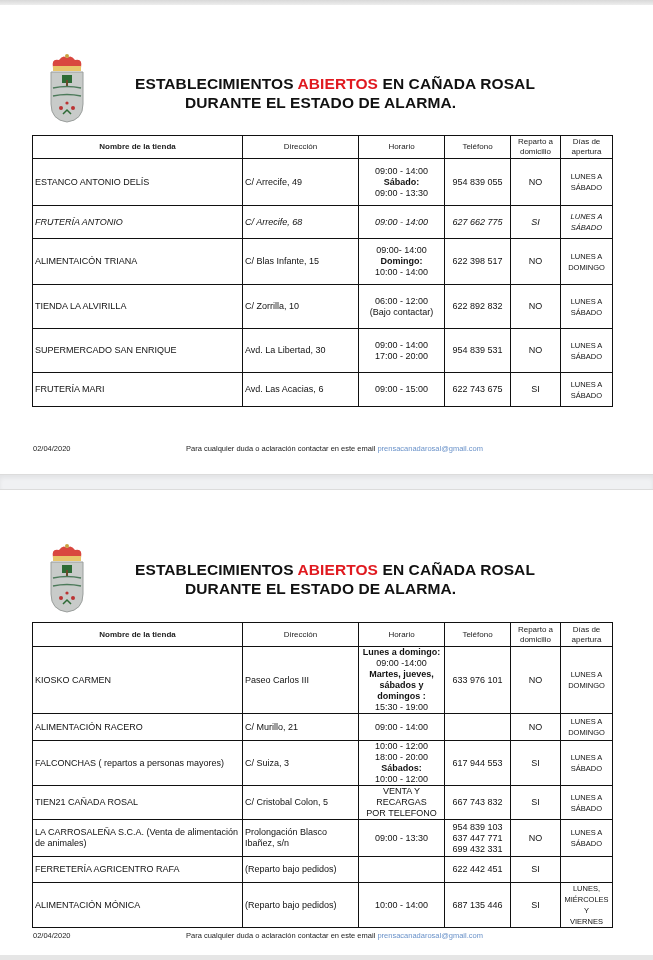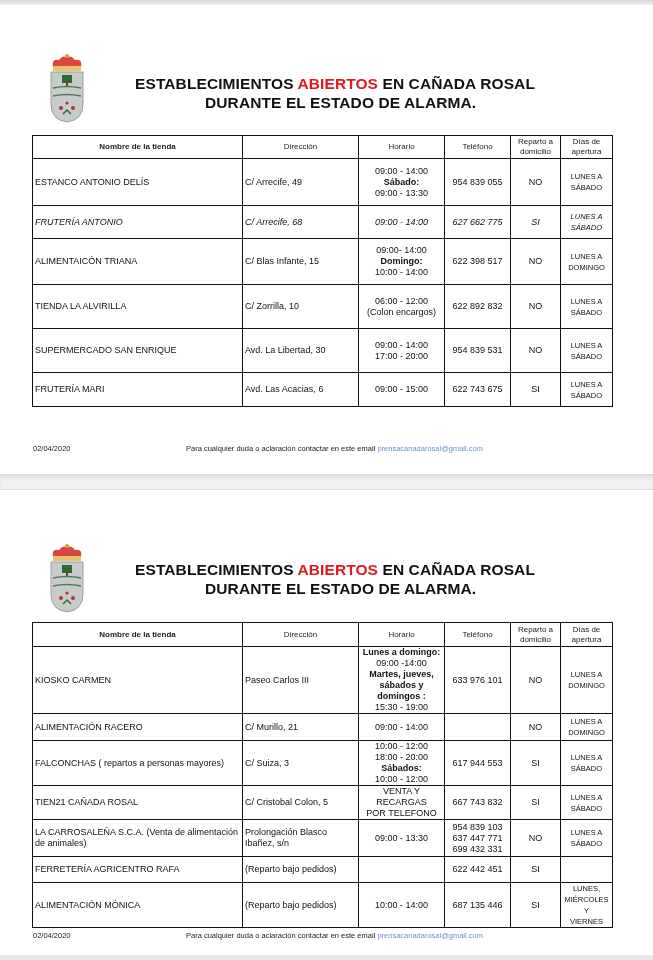--- a/index.html
+++ b/index.html
@@ -9,21 +9,21 @@
   .top-strip { position: absolute; left: 0; top: 0; width: 653px; height: 5px; background: linear-gradient(#d8d8d8, #eeeeee); }
   .page-gap { position: absolute; left: 0; width: 653px; background: #f0f1f3; border-top: 1px solid #dcdcdc; border-bottom: 1px solid #dcdcdc; box-shadow: inset 0 3px 4px rgba(0,0,0,0.06); }
   .bottom-strip { position: absolute; left: 0; top: 955px; width: 653px; height: 5px; background: #e6e6e6; }
 
   .page { position: absolute; left: 0; width: 653px; }
 
   .crest { position: absolute; left: 45px; width: 44px; height: 72px; }
 
   .title { position: absolute; left: 0; width: 653px; text-align: center; font-weight: bold; font-size: 15.5px; line-height: 19px; letter-spacing: 0.1px; }
   .title .l1 { position: absolute; left: 135px; top: 0; white-space: nowrap; }
-  .title .l2 { position: absolute; left: 185px; top: 19px; white-space: nowrap; margin-left: 20px; }
+  .title .l2 { position: absolute; left: 185px; top: 19px; white-space: nowrap; }
   .title .red { color: #e0191f; }
 
   table.grid { position: absolute; left: 32px; border-collapse: collapse; table-layout: fixed; width: 580px; }
   table.grid td, table.grid th { border: 1.5px solid #111; font-size: 9px; line-height: 11px; vertical-align: middle; padding: 0 2px; }
   table.grid th { font-weight: normal; text-align: center; color: #222; font-size: 8px; line-height: 10px; }
   table.grid th.name-h { font-weight: bold; }
   table.grid td.c { text-align: center; }
   table.grid td.l { text-align: left; padding-left: 2px; }
   table.grid td.days { font-size: 7.5px; line-height: 11px; text-align: center; }
   table.grid .b { font-weight: bold; }
@@ -126,21 +126,21 @@
           <td class="days">
             <div>LUNES A</div>
             <div>DOMINGO</div>
           </td>
         </tr>
         <tr style="height: 44px;">
           <td class="l">TIENDA LA ALVIRILLA</td>
           <td class="l">C/ Zorrilla, 10</td>
           <td class="c">
             <div>06:00 - 12:00</div>
-            <div>(Colon encargos)</div>
+            <div>(Bajo contactar)</div>
           </td>
           <td class="c">
             <div>622 892 832</div>
           </td>
           <td class="c">NO</td>
           <td class="days">
             <div>LUNES A</div>
             <div>SÁBADO</div>
           </td>
         </tr>

